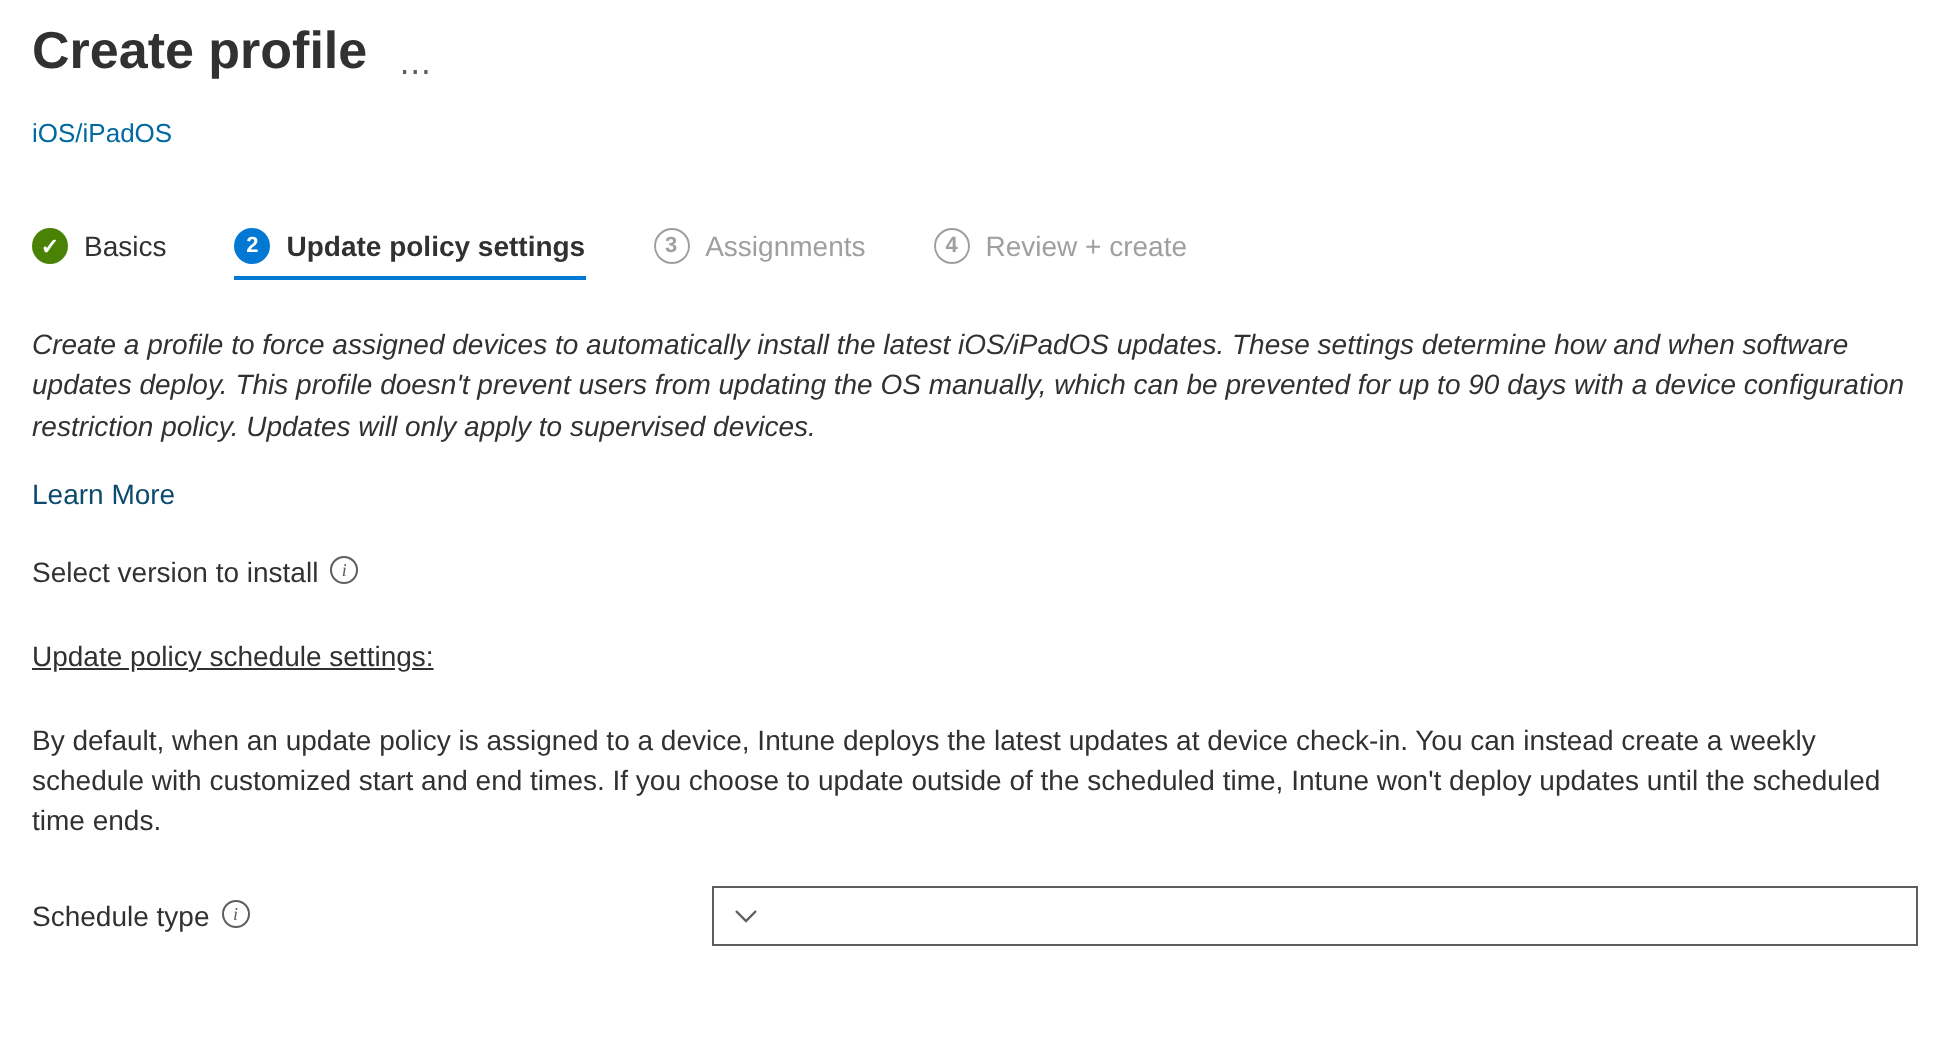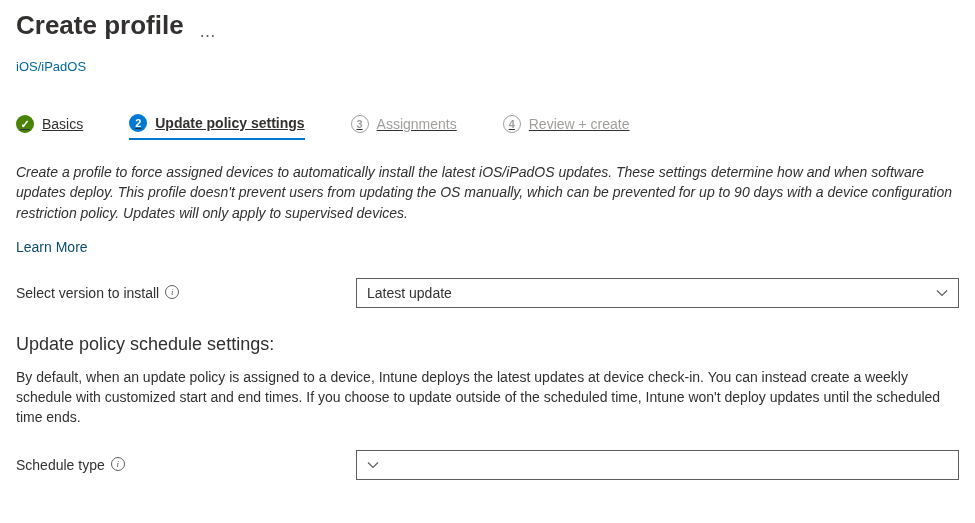--- a/index.html
+++ b/index.html
@@ -30,24 +30,23 @@
     cursor: pointer;
     margin-top: 2px;
   }
   .subtitle {
     font-size: 13px;
     color: #0369a1;
     margin-bottom: 40px;
   }
   .wizard {
     display: flex;
-    gap: 46px;
-    align-items: center;
+    gap: 34px;
+    align-items: flex-start;
     margin-bottom: 22px;
-    text-decoration: underline;
   }
   .step {
     display: inline-flex;
     align-items: center;
     gap: 8px;
     padding-bottom: 6px;
     font-size: 14px;
   }
   .step.active {
     border-bottom: 2px solid #0078d4;
@@ -121,22 +120,23 @@
     padding: 0 10px;
     font-size: 14px;
     cursor: pointer;
     max-width: 610px;
   }
   .chevron {
     display: inline-block;
   }
   .chevron svg { display: block; }
   .section-head {
-    font-size: 18px;
-    margin-bottom: 12px;
+    font-size: 14px;
+    margin-bottom: 24px;
+    text-decoration: underline;
   }
   .section-desc {
     font-size: 14px;
     line-height: 1.45;
     margin-bottom: 22px;
     max-width: 945px;
   }
 </style>
 </head>
 <body>
@@ -172,28 +172,20 @@
 
 <div class="desc">Create a profile to force assigned devices to automatically install the latest iOS/iPadOS updates. These settings determine how and when software updates deploy. This profile doesn't prevent users from updating the OS manually, which can be prevented for up to 90 days with a device configuration restriction policy. Updates will only apply to supervised devices.</div>
 
 <span class="link">Learn More</span>
 
 <div class="field-row">
   <div class="field-label">
     <span>Select version to install</span>
     <span class="info-icon">i</span>
   </div>
-  <div class="select">
-    <span>Latest update</span>
-    <span class="chevron">
-      <svg width="12" height="8" viewBox="0 0 12 8">
-          <path d="M1 1.5 L6 6.5 L11 1.5" fill="none" stroke="#605e5c" stroke-width="1.2"></path>
-        </svg>
-    </span>
-  </div>
 </div>
 
 <div class="section-head">Update policy schedule settings:</div>
 <div class="section-desc">By default, when an update policy is assigned to a device, Intune deploys the latest updates at device check-in. You can instead create a weekly schedule with customized start and end times. If you choose to update outside of the scheduled time, Intune won't deploy updates until the scheduled time ends.</div>
 
 <div class="field-row" style="margin-bottom:0">
   <div class="field-label">
     <span>Schedule type</span>
     <span class="info-icon">i</span>
   </div>

